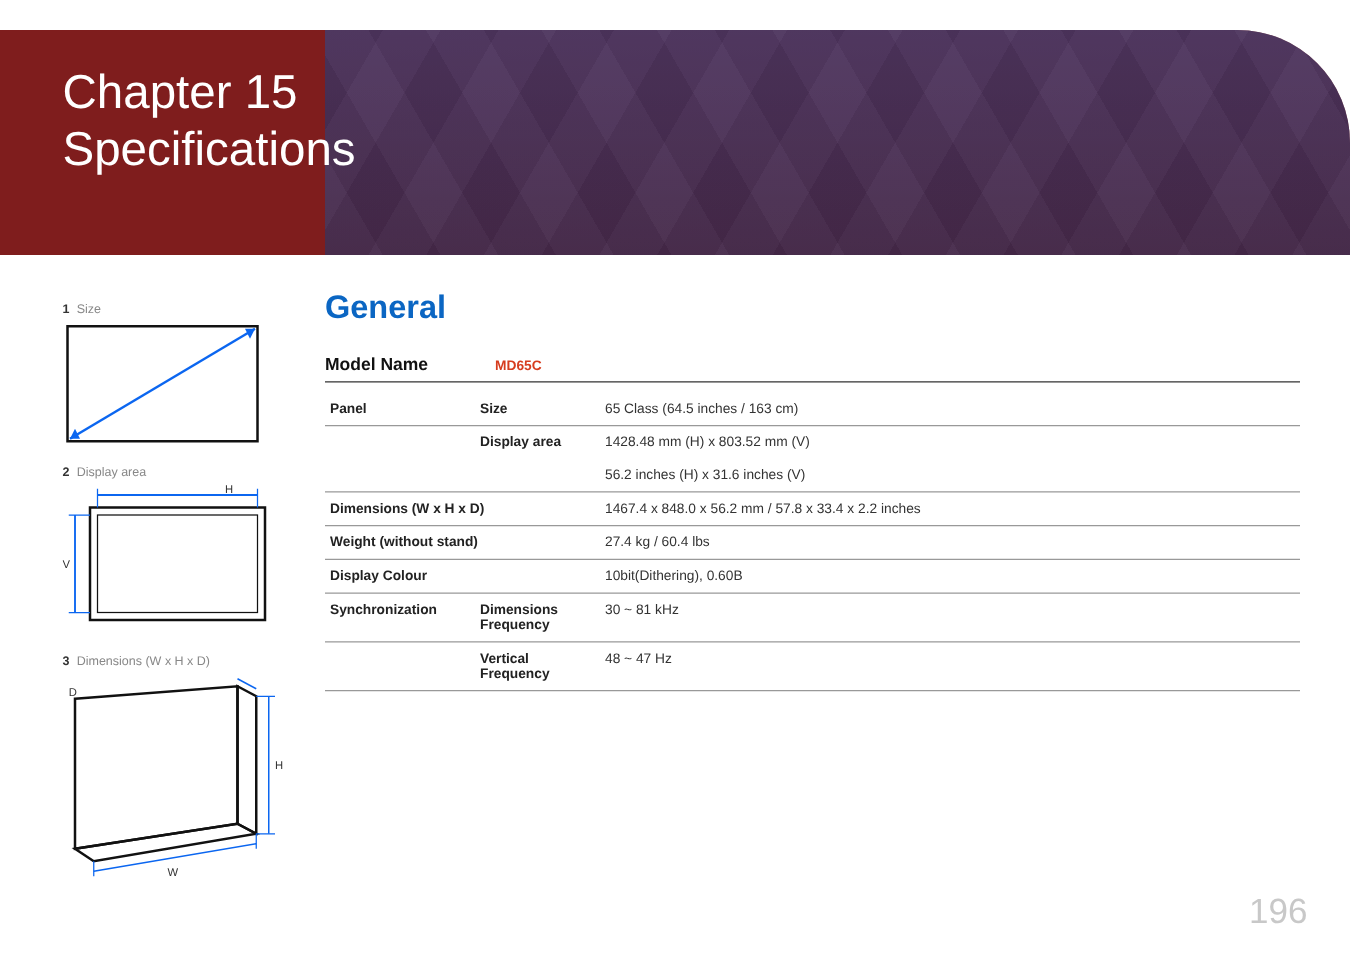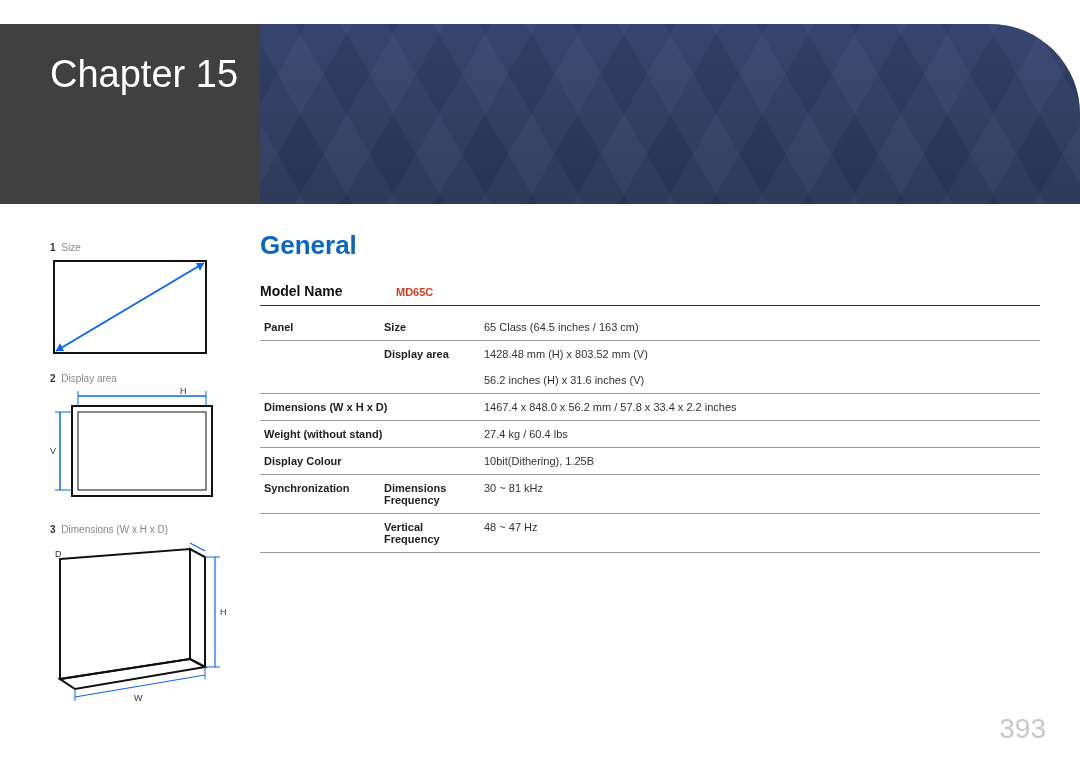--- a/index.html
+++ b/index.html
@@ -8,21 +8,21 @@
     background: #fff;
     width: 1080px;
     height: 763px;
     position: relative;
     overflow: hidden;
   }
   .header-band {
     position: absolute;
     top: 24px; left: 0; right: 0;
     height: 180px;
-    background: #404040;
+    background: #7f1d1d;
     border-top-right-radius: 90px;
     overflow: hidden;
   }
   .cube-bg {
     position: absolute;
     top: 0; left: 260px; right: 0; bottom: 0;
     background:
       repeating-linear-gradient(60deg, rgba(255,255,255,0.04) 0 40px, rgba(0,0,0,0.05) 40px 80px),
       repeating-linear-gradient(-60deg, rgba(255,255,255,0.04) 0 40px, rgba(0,0,0,0.05) 40px 80px),
       linear-gradient(#2a478f, #1b336b);
@@ -103,20 +103,21 @@
 </head>
 <body>
 
 <div class="header-band">
   <div class="cube-bg"></div>
   <div class="header-text">
     <div class="chapter">
       <span>Chapter</span>
       <span class="highlight">15</span>
     </div>
+    <div class="title">Specifications</div>
   </div>
 </div>
 
 <div class="content">
 
   <div class="figures">
 
     <span class="fig-label">
       <b>1</b>
       <span>Size</span>
@@ -207,31 +208,31 @@
       <tr>
         <td class="cat" colspan="2">Dimensions (W x H x D)</td>
         <td class="val">1467.4 x 848.0 x 56.2 mm / 57.8 x 33.4 x 2.2 inches</td>
       </tr>
       <tr>
         <td class="cat" colspan="2">Weight (without stand)</td>
         <td class="val">27.4 kg / 60.4 lbs</td>
       </tr>
       <tr>
         <td class="cat" colspan="2">Display Colour</td>
-        <td class="val">10bit(Dithering), 1.25B</td>
+        <td class="val">10bit(Dithering), 0.60B</td>
       </tr>
       <tr>
         <td class="cat">Synchronization</td>
         <td class="sub">Dimensions Frequency</td>
         <td class="val">30 ~ 81 kHz</td>
       </tr>
       <tr>
         <td class="cat"></td>
         <td class="sub">Vertical Frequency</td>
         <td class="val">48 ~ 47 Hz</td>
       </tr>
     </tbody>
       </table>
   </div>
 
 </div>
 
-<div class="page-num">393</div>
+<div class="page-num">196</div>
 
 </body></html>

